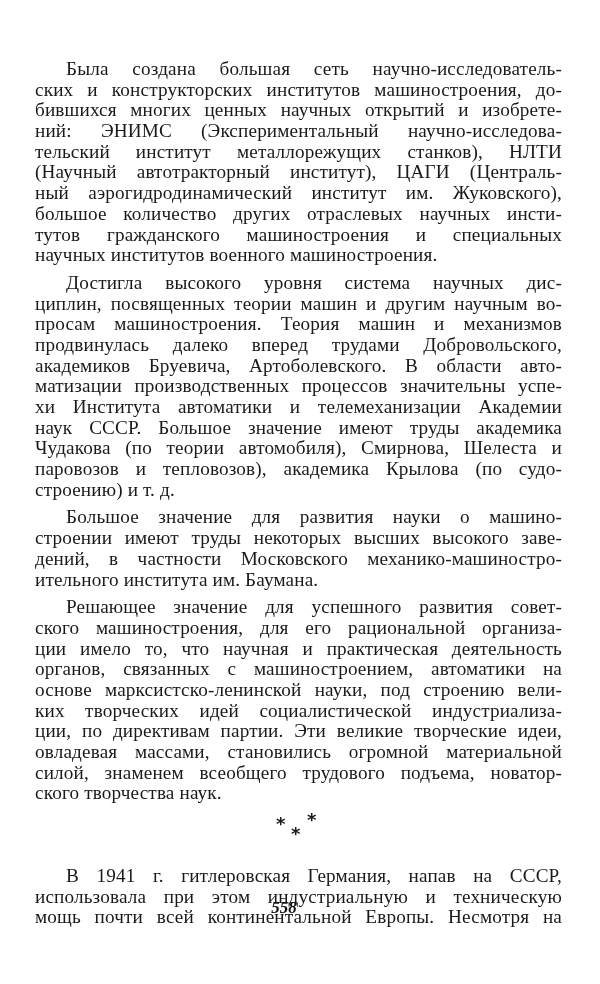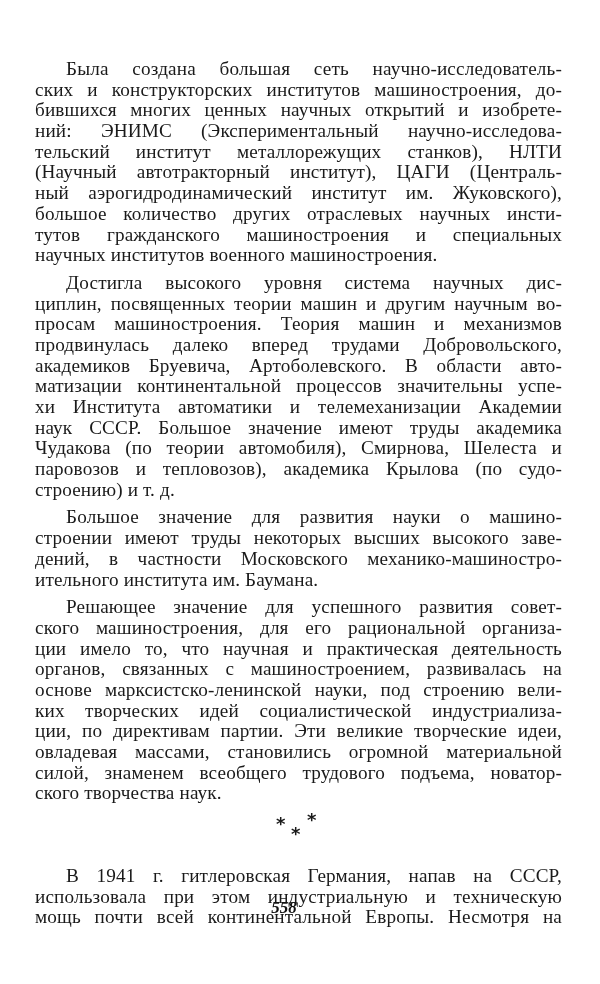--- a/index.html
+++ b/index.html
@@ -89,40 +89,40 @@
     <span class="line">тутов гражданского машиностроения и специальных</span>
     <span class="line last">научных институтов военного машиностроения.</span>
   </div>
 
   <div>
     <span class="line indent">Достигла высокого уровня система научных дис-</span>
     <span class="line">циплин, посвященных теории машин и другим научным во-</span>
     <span class="line">просам машиностроения. Теория машин и механизмов</span>
     <span class="line">продвинулась далеко вперед трудами Добровольского,</span>
     <span class="line">академиков Бруевича, Артоболевского. В области авто-</span>
-    <span class="line">матизации континентальной процессов значительны успе-</span>
+    <span class="line">матизации производственных процессов значительны успе-</span>
     <span class="line">хи Института автоматики и телемеханизации Академии</span>
     <span class="line">наук СССР. Большое значение имеют труды академика</span>
     <span class="line">Чудакова (по теории автомобиля), Смирнова, Шелеста и</span>
     <span class="line">паровозов и тепловозов), академика Крылова (по судо-</span>
     <span class="line last">строению) и т. д.</span>
   </div>
 
   <div>
     <span class="line indent">Большое значение для развития науки о машино-</span>
     <span class="line">строении имеют труды некоторых высших высокого заве-</span>
     <span class="line">дений, в частности Московского механико-машиностро-</span>
     <span class="line last">ительного института им. Баумана.</span>
   </div>
 
   <div>
     <span class="line indent">Решающее значение для успешного развития совет-</span>
     <span class="line">ского машиностроения, для его рациональной организа-</span>
     <span class="line">ции имело то, что научная и практическая деятельность</span>
-    <span class="line">органов, связанных с машиностроением, развивалась на</span>
+    <span class="line">органов, связанных с машиностроением, автоматики на</span>
     <span class="line">основе марксистско-ленинской науки, под строению вели-</span>
     <span class="line">ких творческих идей социалистической индустриализа-</span>
     <span class="line">ции, по директивам партии. Эти великие творческие идеи,</span>
     <span class="line">овладевая массами, становились огромной материальной</span>
     <span class="line">силой, знаменем всеобщего трудового подъема, новатор-</span>
     <span class="line last">ского творчества наук.</span>
   </div>
 
   <div class="stars">
     <span class="s" style="left:241px; top:16px;">*</span>

